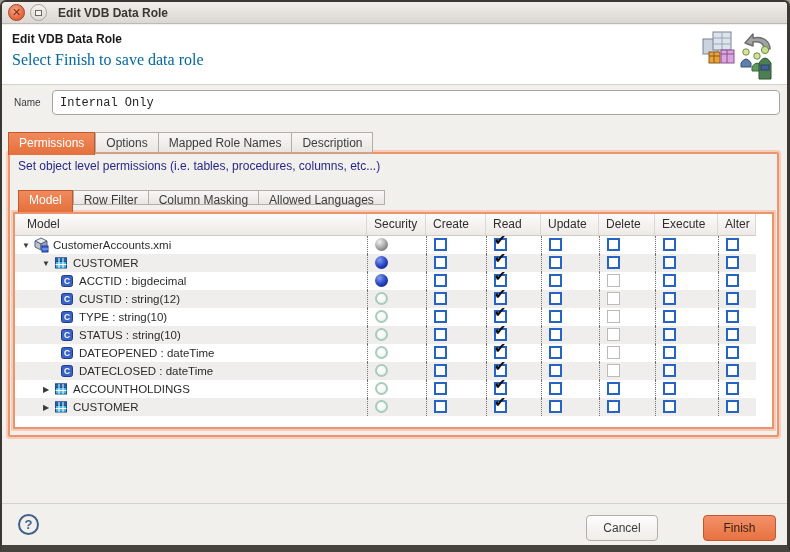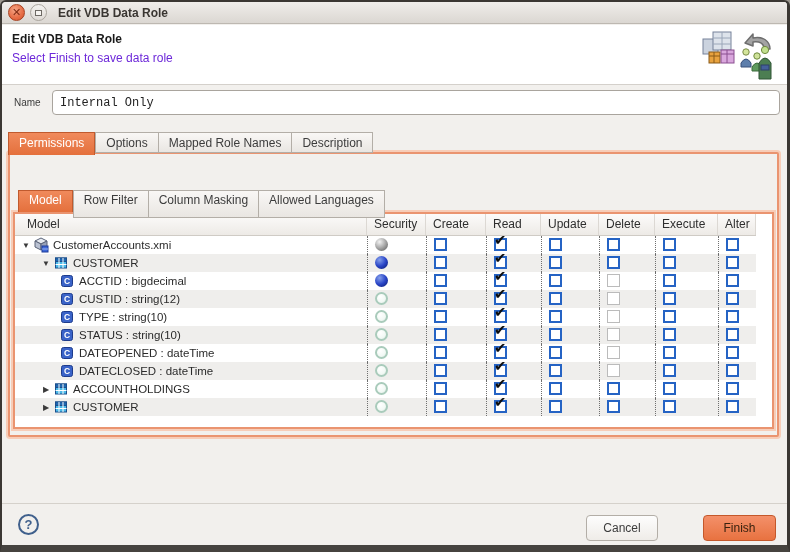--- a/index.html
+++ b/index.html
@@ -22,21 +22,21 @@
     text-align:center;line-height:15px;cursor:default;}
   .tb-max{width:17px;height:17px;border-radius:50%;margin-left:5px;flex:none;
     background:linear-gradient(#F4F2EF,#DEDAD5);border:1px solid #A9A49D;
     display:flex;align-items:center;justify-content:center;}
   .tb-max i{display:block;width:7px;height:6px;border:1px solid #6E6A64;background:#F6F4F1;}
   .tb-title{margin-left:11px;font-weight:bold;font-size:12px;color:#3A3632;}
   
   .banner{position:absolute;top:23px;left:0;right:0;height:60px;background:#FFFFFF;
     border-bottom:1px solid #D4D0CB;}
   .banner-title{position:absolute;left:10px;top:7px;font-weight:bold;font-size:12px;color:#1A1A1A;}
-  .banner-sub{position:absolute;left:10px;top:26px;font-size:12px;color:#6d28d9;}
+  .banner-sub{position:absolute;left:10px;top:26px;font-size:16px;color:#0369a1;font-family:Liberation Serif, serif;}
   .banner-icons{position:absolute;right:10px;top:2px;width:76px;height:56px;}
   
   .name-label{position:absolute;left:12px;top:95px;font-size:10px;color:#3C3C3C;}
   .name-input{position:absolute;left:50px;top:88px;width:728px;height:25px;
     border:1px solid #A9A49D;border-radius:4px;background:#fff;
     font-family:Liberation Mono, monospace;font-size:12px;color:#222;padding:0 7px;outline:none;}
   
   .tabbar{position:absolute;display:flex;z-index:5;}
   .tabbar-outer{left:6px;top:130px;}
   .tab{height:21px;line-height:20px;padding:0 10px;font-size:12px;color:#3C3C3C;
@@ -44,21 +44,21 @@
     border:1px solid #B3AEA7;border-right:none;cursor:default;white-space:nowrap;}
   .tab:last-child{border-right:1px solid #B3AEA7;}
   .tab.selected{background:linear-gradient(#F08A5C,#E4703C);color:#FFFFFF;
     border:1px solid #C05A2E;border-bottom:none;height:23px;}
   
   .panel{position:absolute;left:6px;top:150px;width:771px;height:285px;
     background:#F2F0ED;border:2px solid #EA9470;border-radius:2px;
     box-shadow:0 0 0 2px #F7CDB8;}
   .instruction{position:absolute;left:8px;top:5px;font-size:12px;color:#26268C;}
   .tabbar-inner{left:8px;top:36px;position:absolute;display:flex;z-index:4;}
-  .tabbar-inner .tab{height:28px;line-height:19px;}
+  .tabbar-inner .tab{height:15px;line-height:19px;}
   .tabbar-inner .tab.selected{height:22px;}
   .tablebox{position:absolute;left:3px;right:3px;top:58px;bottom:6px;
     background:#FFFFFF;border:2px solid #EA9470;box-shadow:0 0 0 2px #F7CDB8;
     overflow:hidden;}
   
   .grid{--cols:352px 59px 60px 55px 58px 56px 63px 38px;}
   .thead{display:grid;grid-template-columns:var(--cols);width:741px;height:22px;
     background:linear-gradient(#FCFBFA,#EDEAE6);border-bottom:1px solid #CFCBC5;}
   .th{font-size:12px;color:#2E2E2E;line-height:21px;padding-left:7px;
     border-right:1px solid #DCD8D3;overflow:hidden;white-space:nowrap;}
@@ -142,20 +142,21 @@
   <input class="name-input" type="text" value="Internal Only" style="">
 
   <div class="tabbar tabbar-outer" id="outer-tabs">
       <div class="tab selected">Permissions</div>
       <div class="tab">Options</div>
       <div class="tab">Mapped Role Names</div>
       <div class="tab">Description</div>
     </div>
 
   <div class="panel">
+    <div class="instruction">Set object level permissions (i.e. tables, procedures, columns, etc...)</div>
     <div class="tabbar tabbar-inner" id="inner-tabs">
         <div class="tab selected">Model</div>
         <div class="tab">Row Filter</div>
         <div class="tab">Column Masking</div>
         <div class="tab">Allowed Languages</div>
       </div>
     <div class="tablebox grid">
       <div class="thead" id="thead">
           <div class="th">Model</div>
           <div class="th">Security</div>

